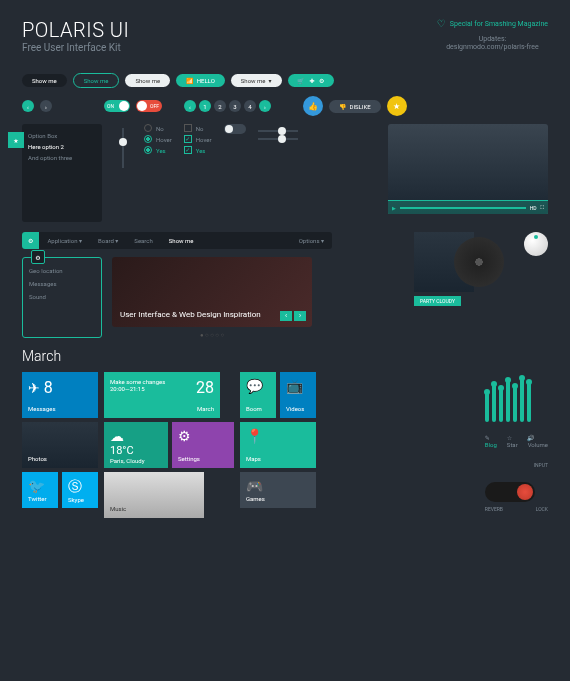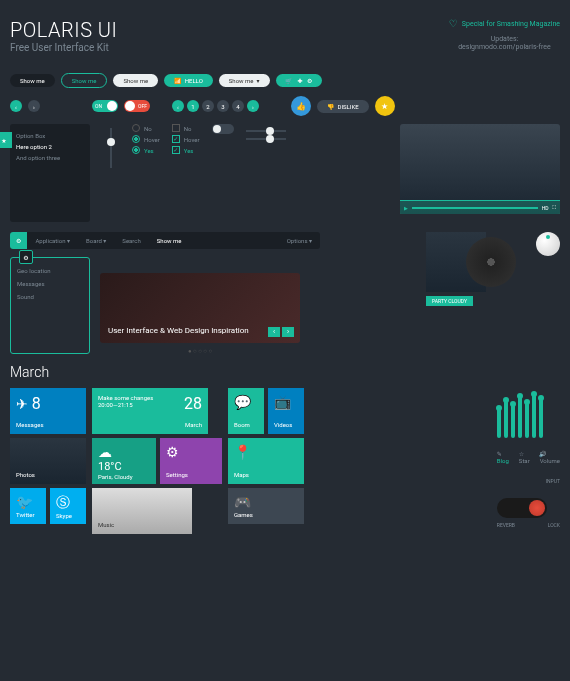--- a/index.html
+++ b/index.html
@@ -1,17 +1,17 @@
 <!DOCTYPE html>
 <html><head>
 <meta charset="utf-8">
 <style>
 *{margin:0;padding:0;box-sizing:border-box;font-family:-apple-system,BlinkMacSystemFont,"Segoe UI",Roboto,sans-serif}
 body{background:#252b33;color:#fff;width:570px;height:681px;overflow:hidden;font-size:8px}
-.wrap{padding:18px 10px}
+.wrap{padding:18px 22px}
 .hdr{display:flex;justify-content:space-between;margin-bottom:20px}
 .ttl{font-size:20px;font-weight:300;letter-spacing:0.5px}
 .sub{font-size:10px;color:#7a8691;font-weight:400}
 .rgt{text-align:center;font-size:7px}
 .sp{color:#1abc9c;display:flex;align-items:center;justify-content:flex-end;gap:4px}
 .sp::before{content:"♡";font-size:10px}
 .up{color:#7a8691;margin-top:6px}
 .up2{color:#7a8691}
 .row{display:flex;gap:6px;align-items:center;margin-bottom:8px;flex-wrap:wrap}
 .btn{padding:3px 10px;border-radius:10px;font-size:6px;cursor:pointer;display:inline-flex;align-items:center;gap:3px}
@@ -46,21 +46,21 @@
 .sq.on{border-color:#1abc9c;color:#1abc9c;font-size:6px;line-height:6px;text-align:center}
 .sld{width:40px;height:2px;background:#3d4752;position:relative;margin:6px 0}
 .sld::after{content:"";position:absolute;width:8px;height:8px;background:#ecf0f1;border-radius:50%;top:-3px;left:50%}
 .navbar{display:flex;background:#1a1f25;border-radius:3px;overflow:hidden;font-size:6px;width:310px}
 .navbar>div{padding:5px 8px;color:#7a8691}
 .navbar .ico{background:#1abc9c;color:#fff;padding:5px 6px}
 .navbar .act{color:#fff}
 .sidemn{border:1px solid #1abc9c;border-radius:3px;width:80px;padding:6px;font-size:6px;margin-top:8px;position:relative}
 .sidemn .gear{position:absolute;top:-8px;left:8px;width:14px;height:14px;background:#1a1f25;border:1px solid #1abc9c;border-radius:2px;display:flex;align-items:center;justify-content:center}
 .smi{padding:3px 0;color:#7a8691}
-.slider{width:200px;height:70px;background:linear-gradient(135deg,#2a1a1a,#4a2a2a);border-radius:3px;padding:8px;position:relative;margin-top:24px}
+.slider{width:200px;height:70px;background:linear-gradient(135deg,#2a1a1a,#4a2a2a);border-radius:3px;padding:8px;position:relative;margin-top:8px}
 .slider-t{font-size:8px;position:absolute;bottom:8px;left:8px}
 .slider-nav{position:absolute;right:6px;bottom:6px;display:flex;gap:2px}
 .slider-nav span{width:12px;height:10px;background:#1abc9c;color:#fff;display:flex;align-items:center;justify-content:center;font-size:7px}
 .dots{text-align:center;font-size:6px;color:#555;margin-top:4px}
 .video{width:160px;height:90px;background:linear-gradient(#3a4550,#1a2530);border-radius:3px;position:relative;margin-bottom:8px}
 .vctrl{position:absolute;bottom:0;left:0;right:0;height:14px;background:rgba(26,188,156,0.3);border-top:1px solid #1abc9c;display:flex;align-items:center;padding:0 4px;gap:4px;font-size:5px}
 .play{color:#1abc9c}
 .album{display:flex;align-items:center;gap:0}
 .cover{width:60px;height:60px;background:linear-gradient(#2a3540,#1a2530)}
 .disc{width:50px;height:50px;background:radial-gradient(circle,#555 10%,#222 11%,#333);border-radius:50%;margin-left:-20px}

